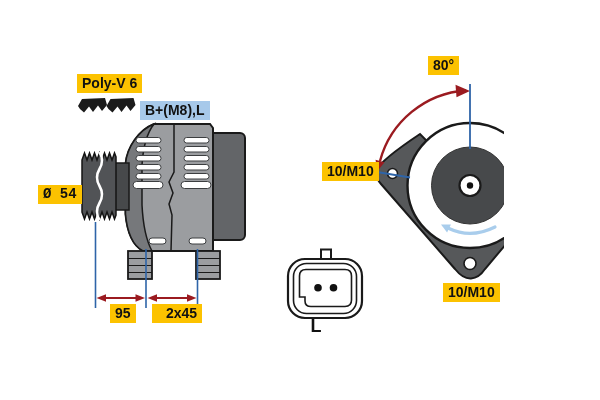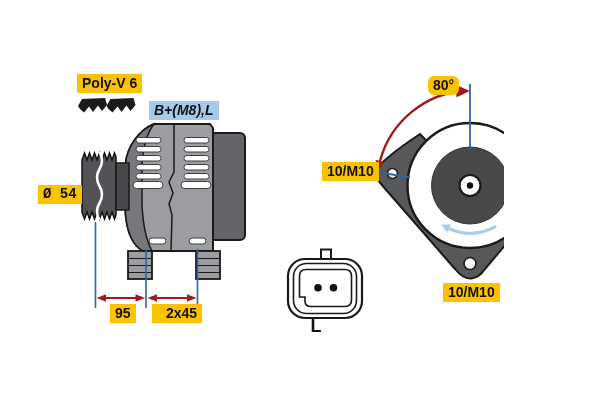--- a/index.html
+++ b/index.html
@@ -112,22 +112,22 @@
       <rect x="321" y="249.5" width="10" height="12" fill="#ffffff" stroke="#1a1a1a" stroke-width="2"></rect>
       <rect x="288" y="259" width="74" height="59" rx="17" fill="#ffffff" stroke="#1a1a1a" stroke-width="2.2"></rect>
       <rect x="293.5" y="263.5" width="63" height="50" rx="13" fill="none" stroke="#1a1a1a" stroke-width="1.6"></rect>
       <path d="M 306,269.5 L 345,269.5 Q 351.5,269.5 351.5,276 L 351.5,300 Q 351.5,306.5 345,306.5 L 311,306.5 Q 305,306.5 305,301 L 305,297 L 299.5,297 L 299.5,276 Q 299.5,269.5 306,269.5 Z" fill="#ffffff" stroke="#1a1a1a" stroke-width="1.6"></path>
       <circle cx="318" cy="287.8" r="3.8" fill="#111111"></circle>
       <circle cx="333.5" cy="287.8" r="3.8" fill="#111111"></circle>
     </g>
   </svg>
 
   <div class="tag" style="left:77px;top:74px;">Poly-V 6</div>
-  <div class="tag tag-blue" style="left:149px;top:101px;font-style:italic;">B+(M8),L</div>
+  <div class="tag tag-blue" style="left:140px;top:101px;">B+(M8),L</div>
   <div class="tag" style="left:38px;top:185px;font-family:Liberation Mono, monospace;">Ø 54</div>
   <div class="tag" style="left:110px;top:304px;">95</div>
   <div class="tag" style="left:152px;top:304px;padding-left:14px;">2x45</div>
-  <div class="tag" style="left:428px;top:76px;border-radius:6px;">80°</div>
+  <div class="tag" style="left:428px;top:56px;">80°</div>
   <div class="tag" style="left:322px;top:162px;">10/M10</div>
   <div class="tag" style="left:443px;top:283px;">10/M10</div>
   <div class="pin-label" style="left:305px;top:316px;">L</div>
 
 </div>
 
 </body></html>

